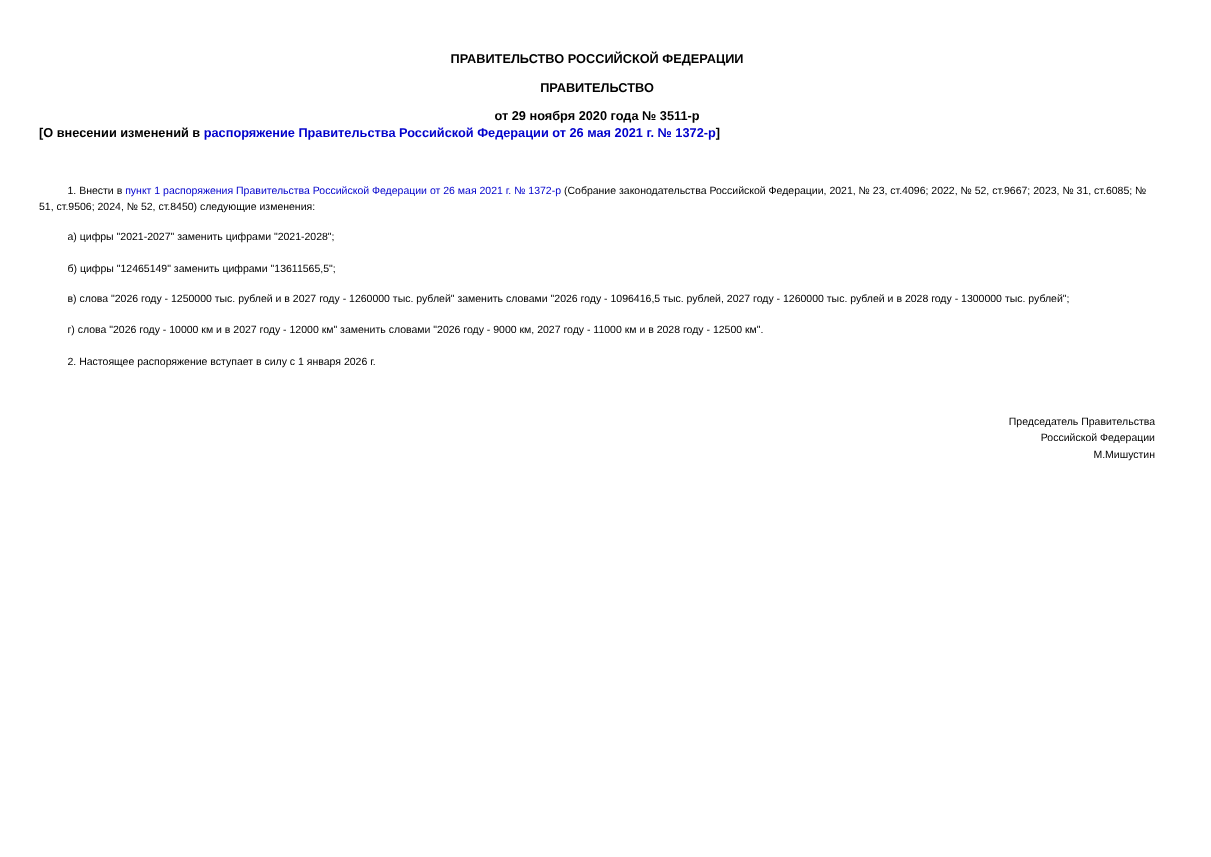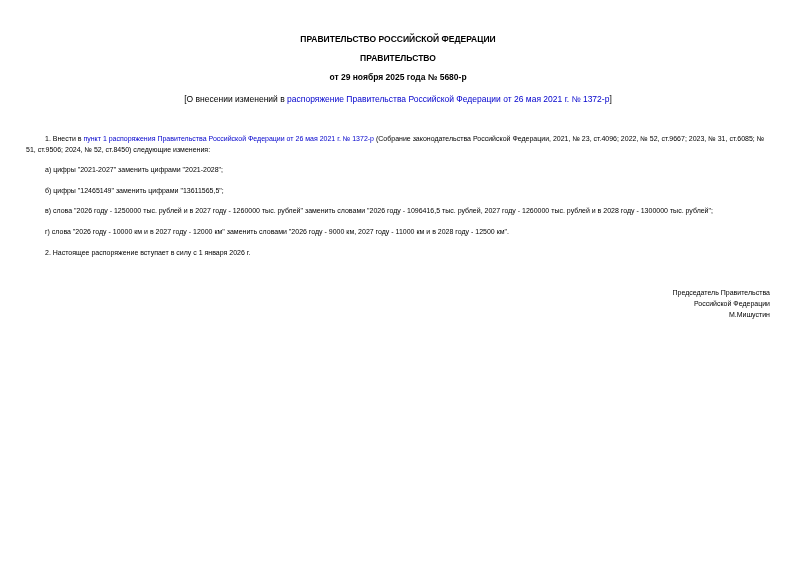--- a/index.html
+++ b/index.html
@@ -19,23 +19,22 @@
   }
   .doc-header {
     text-align: center;
     font-weight: bold;
     font-size: 8.5px;
     line-height: 10px;
   }
   .doc-header .hline { margin-bottom: 9px; }
   .doc-header .hline:last-child { margin-bottom: 0; }
   .doc-title {
-    margin-top: 12px;
-    text-align: center;
-    font-weight: normal;
+    margin-top: 1px;
+    font-weight: bold;
     font-size: 8.5px;
     line-height: 10px;
   }
   .body-text {
     font-size: 7px;
     line-height: 10.5px;
   }
   .para {
     margin-top: 30px;
     text-indent: 19px;
@@ -62,21 +61,21 @@
   }
 </style>
 </head>
 <body>
 
 <div class="page">
 
   <div class="doc-header">
     <div class="hline">ПРАВИТЕЛЬСТВО РОССИЙСКОЙ ФЕДЕРАЦИИ</div>
     <div class="hline">ПРАВИТЕЛЬСТВО</div>
-    <div class="hline">от 29 ноября 2025 года № 5680-р</div>
+    <div class="hline">от 29 ноября 2020 года № 3511-р</div>
   </div>
 
   <div class="doc-title"><span>[О внесении изменений в </span><a class="doc-link">распоряжение Правительства Российской Федерации от 26 мая 2021 г. № 1372-р</a><span>]</span></div>
 
   <div class="body-text">
 
     <div class="para"><span>1. Внести в </span><a class="doc-link">пункт 1 распоряжения Правительства Российской Федерации от 26 мая 2021 г. № 1372-р</a><span> (Собрание законодательства Российской Федерации, 2021, № 23, ст.4096; 2022, № 52, ст.9667; 2023, № 31, ст.6085; № 51, ст.9506; 2024, № 52, ст.8450) следующие изменения:</span></div>
 
     <div class="item">а) цифры "2021-2027" заменить цифрами "2021-2028";</div>
     <div class="item">б) цифры "12465149" заменить цифрами "13611565,5";</div>

